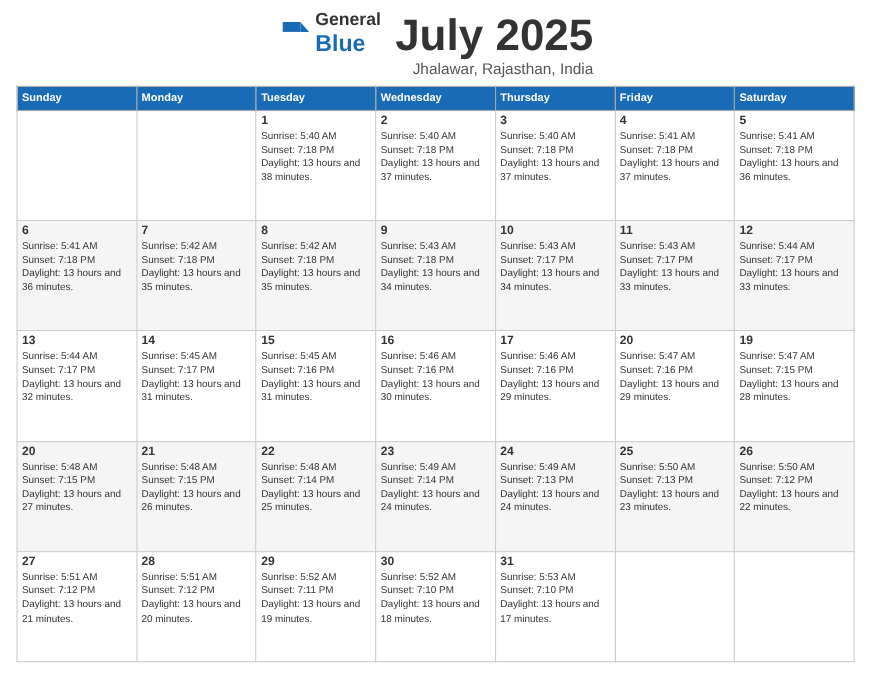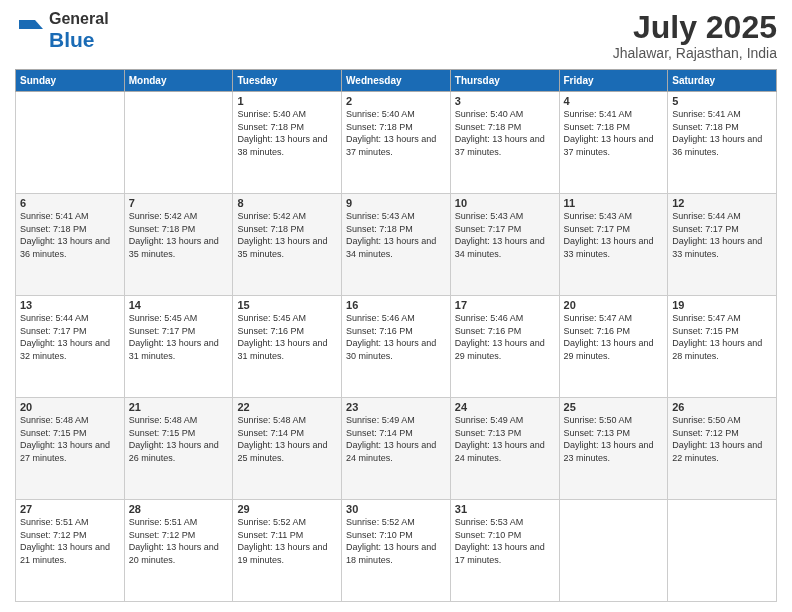--- a/index.html
+++ b/index.html
@@ -12,21 +12,21 @@
     }
     .page {
       width: 792px;
       height: 612px;
       padding: 10px 15px;
       display: flex;
       flex-direction: column;
     }
     .header {
       display: flex;
-      justify-content: space-between;
+      justify-content: center;
       align-items: flex-start;
       margin-bottom: 8px;
       gap: 13px;
     }
     .logo {
       display: flex;
       align-items: center;
       gap: 4px;
     }
     .logo-text {
@@ -45,21 +45,21 @@
       color: #1a6bb5;
     }
     .logo-icon {
       width: 30px;
       height: 30px;
     }
     .title-block {
       text-align: right;
     }
     .month-title {
-      font-size: 32px;
+      font-size: 40px;
       font-weight: bold;
       color: #333;
       line-height: 1.1;
     }
     .location {
       font-size: 14px;
       color: #555;
     }
     .calendar {
       width: 100%;

